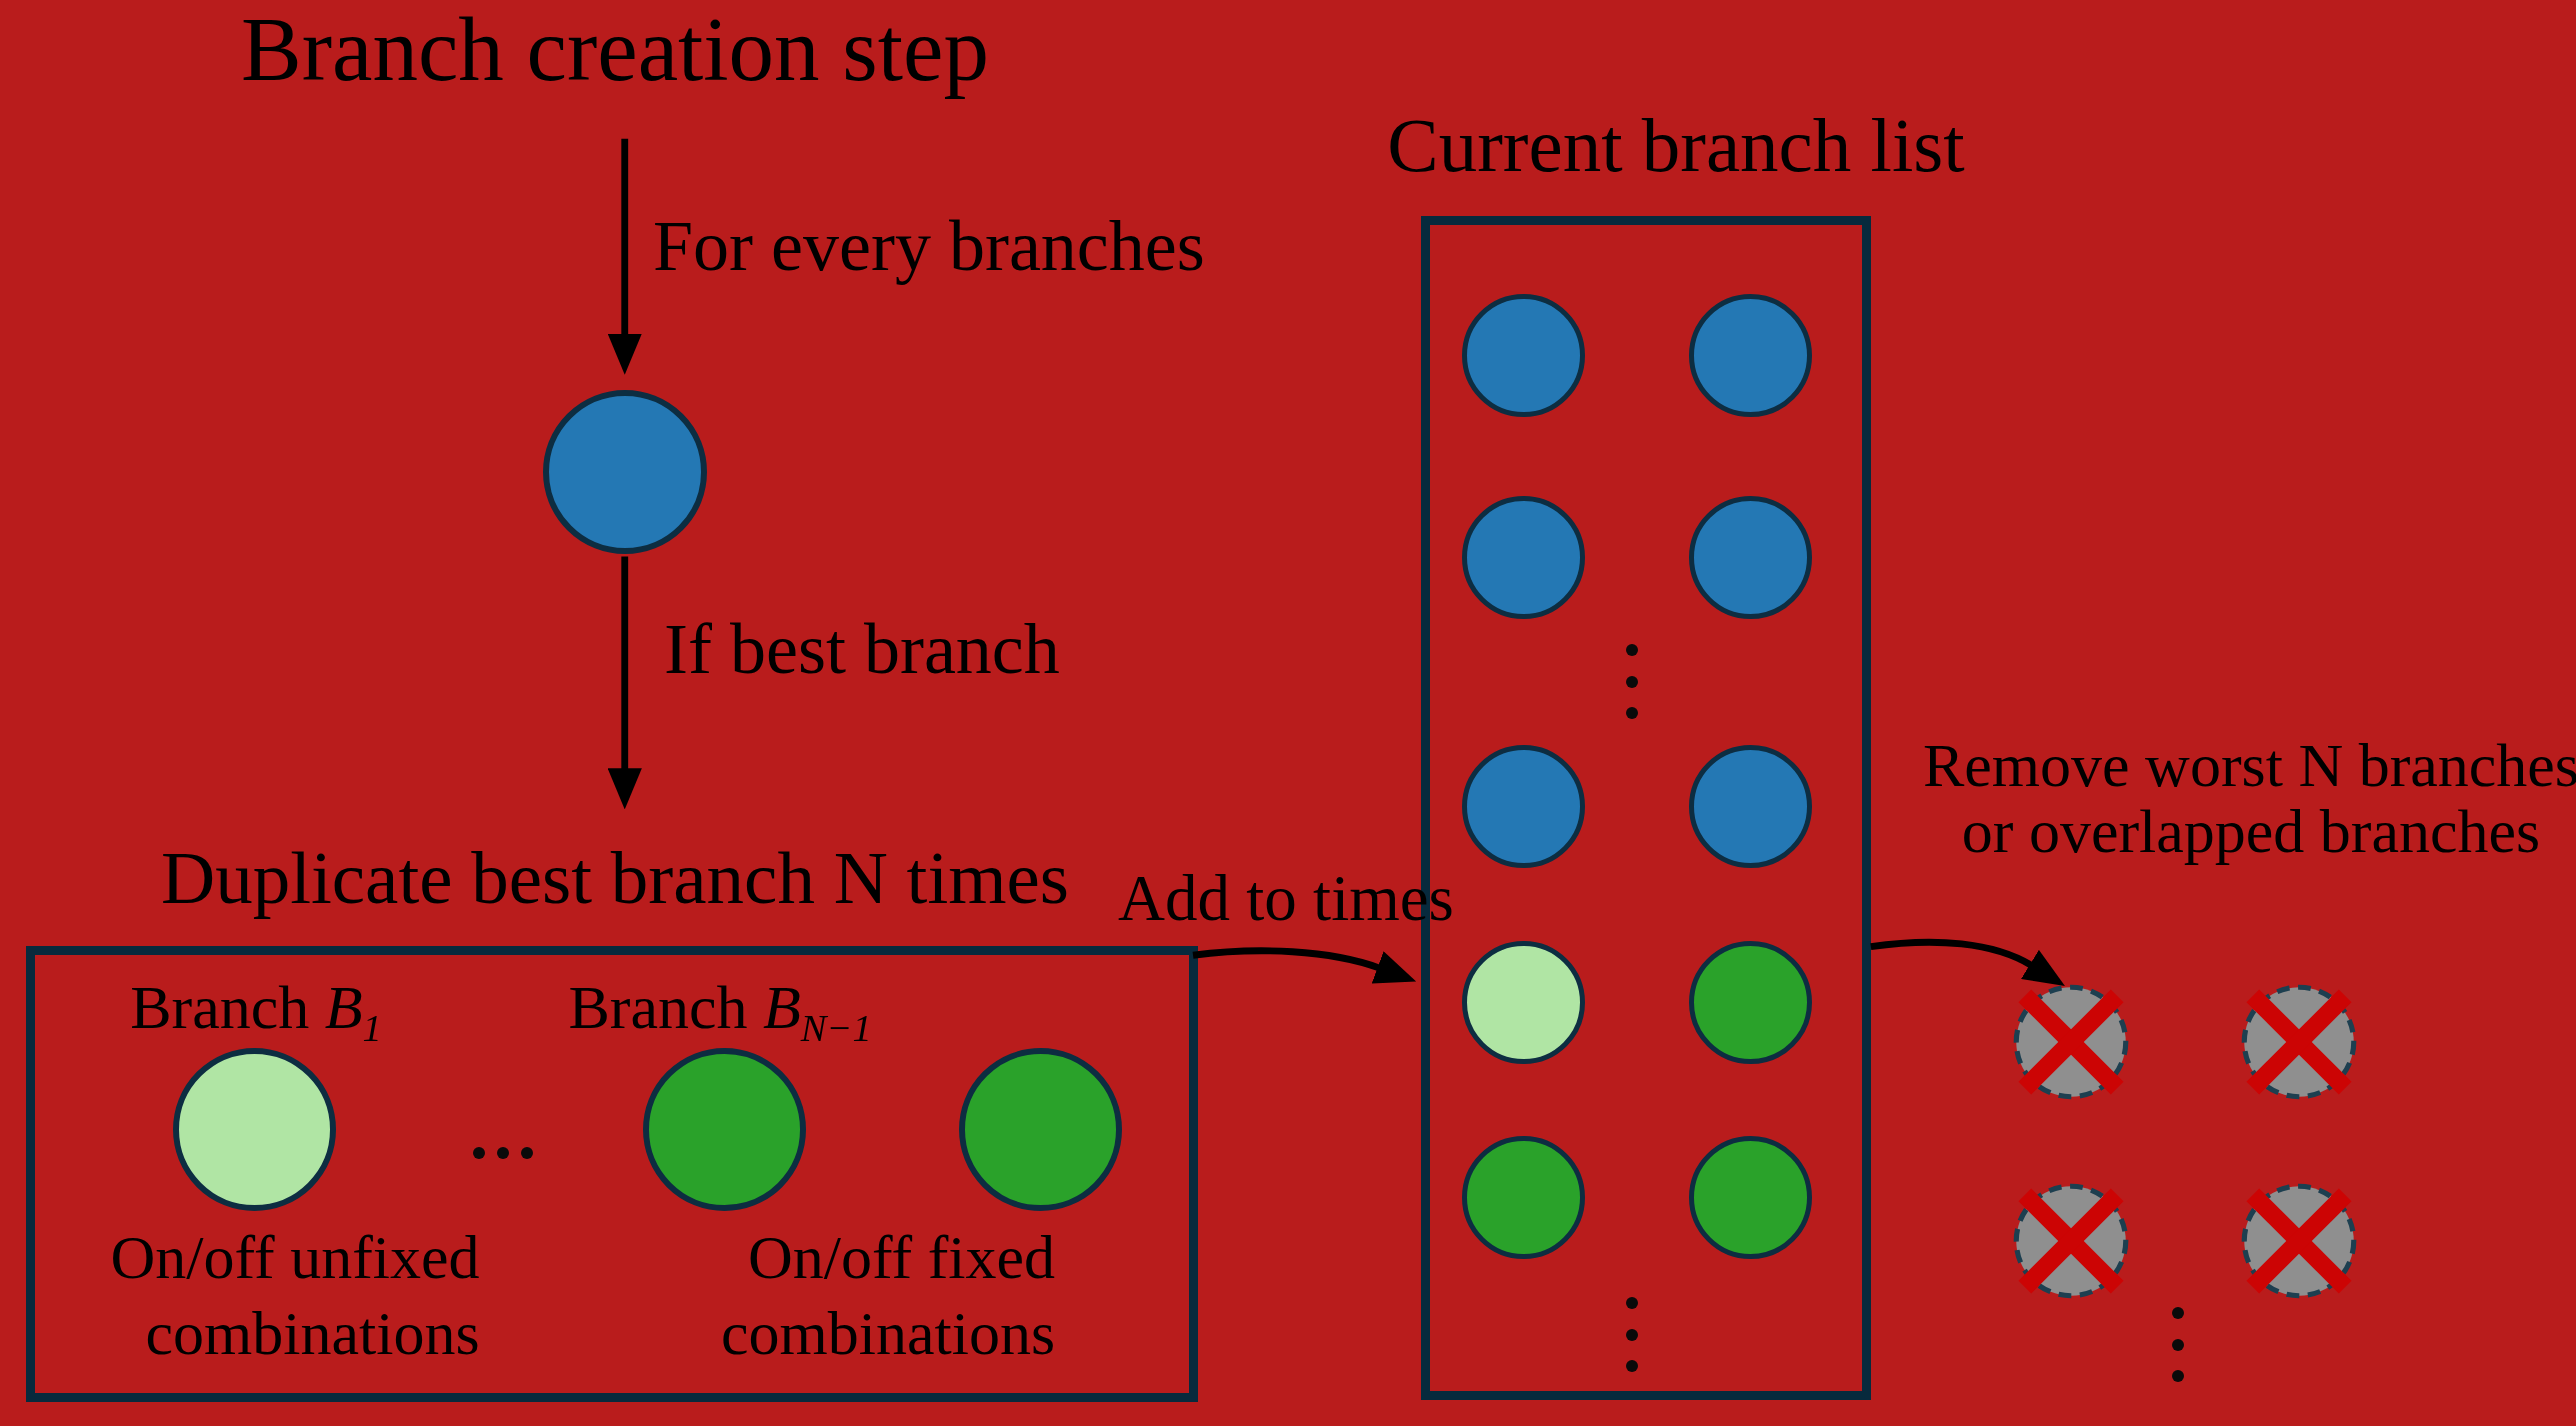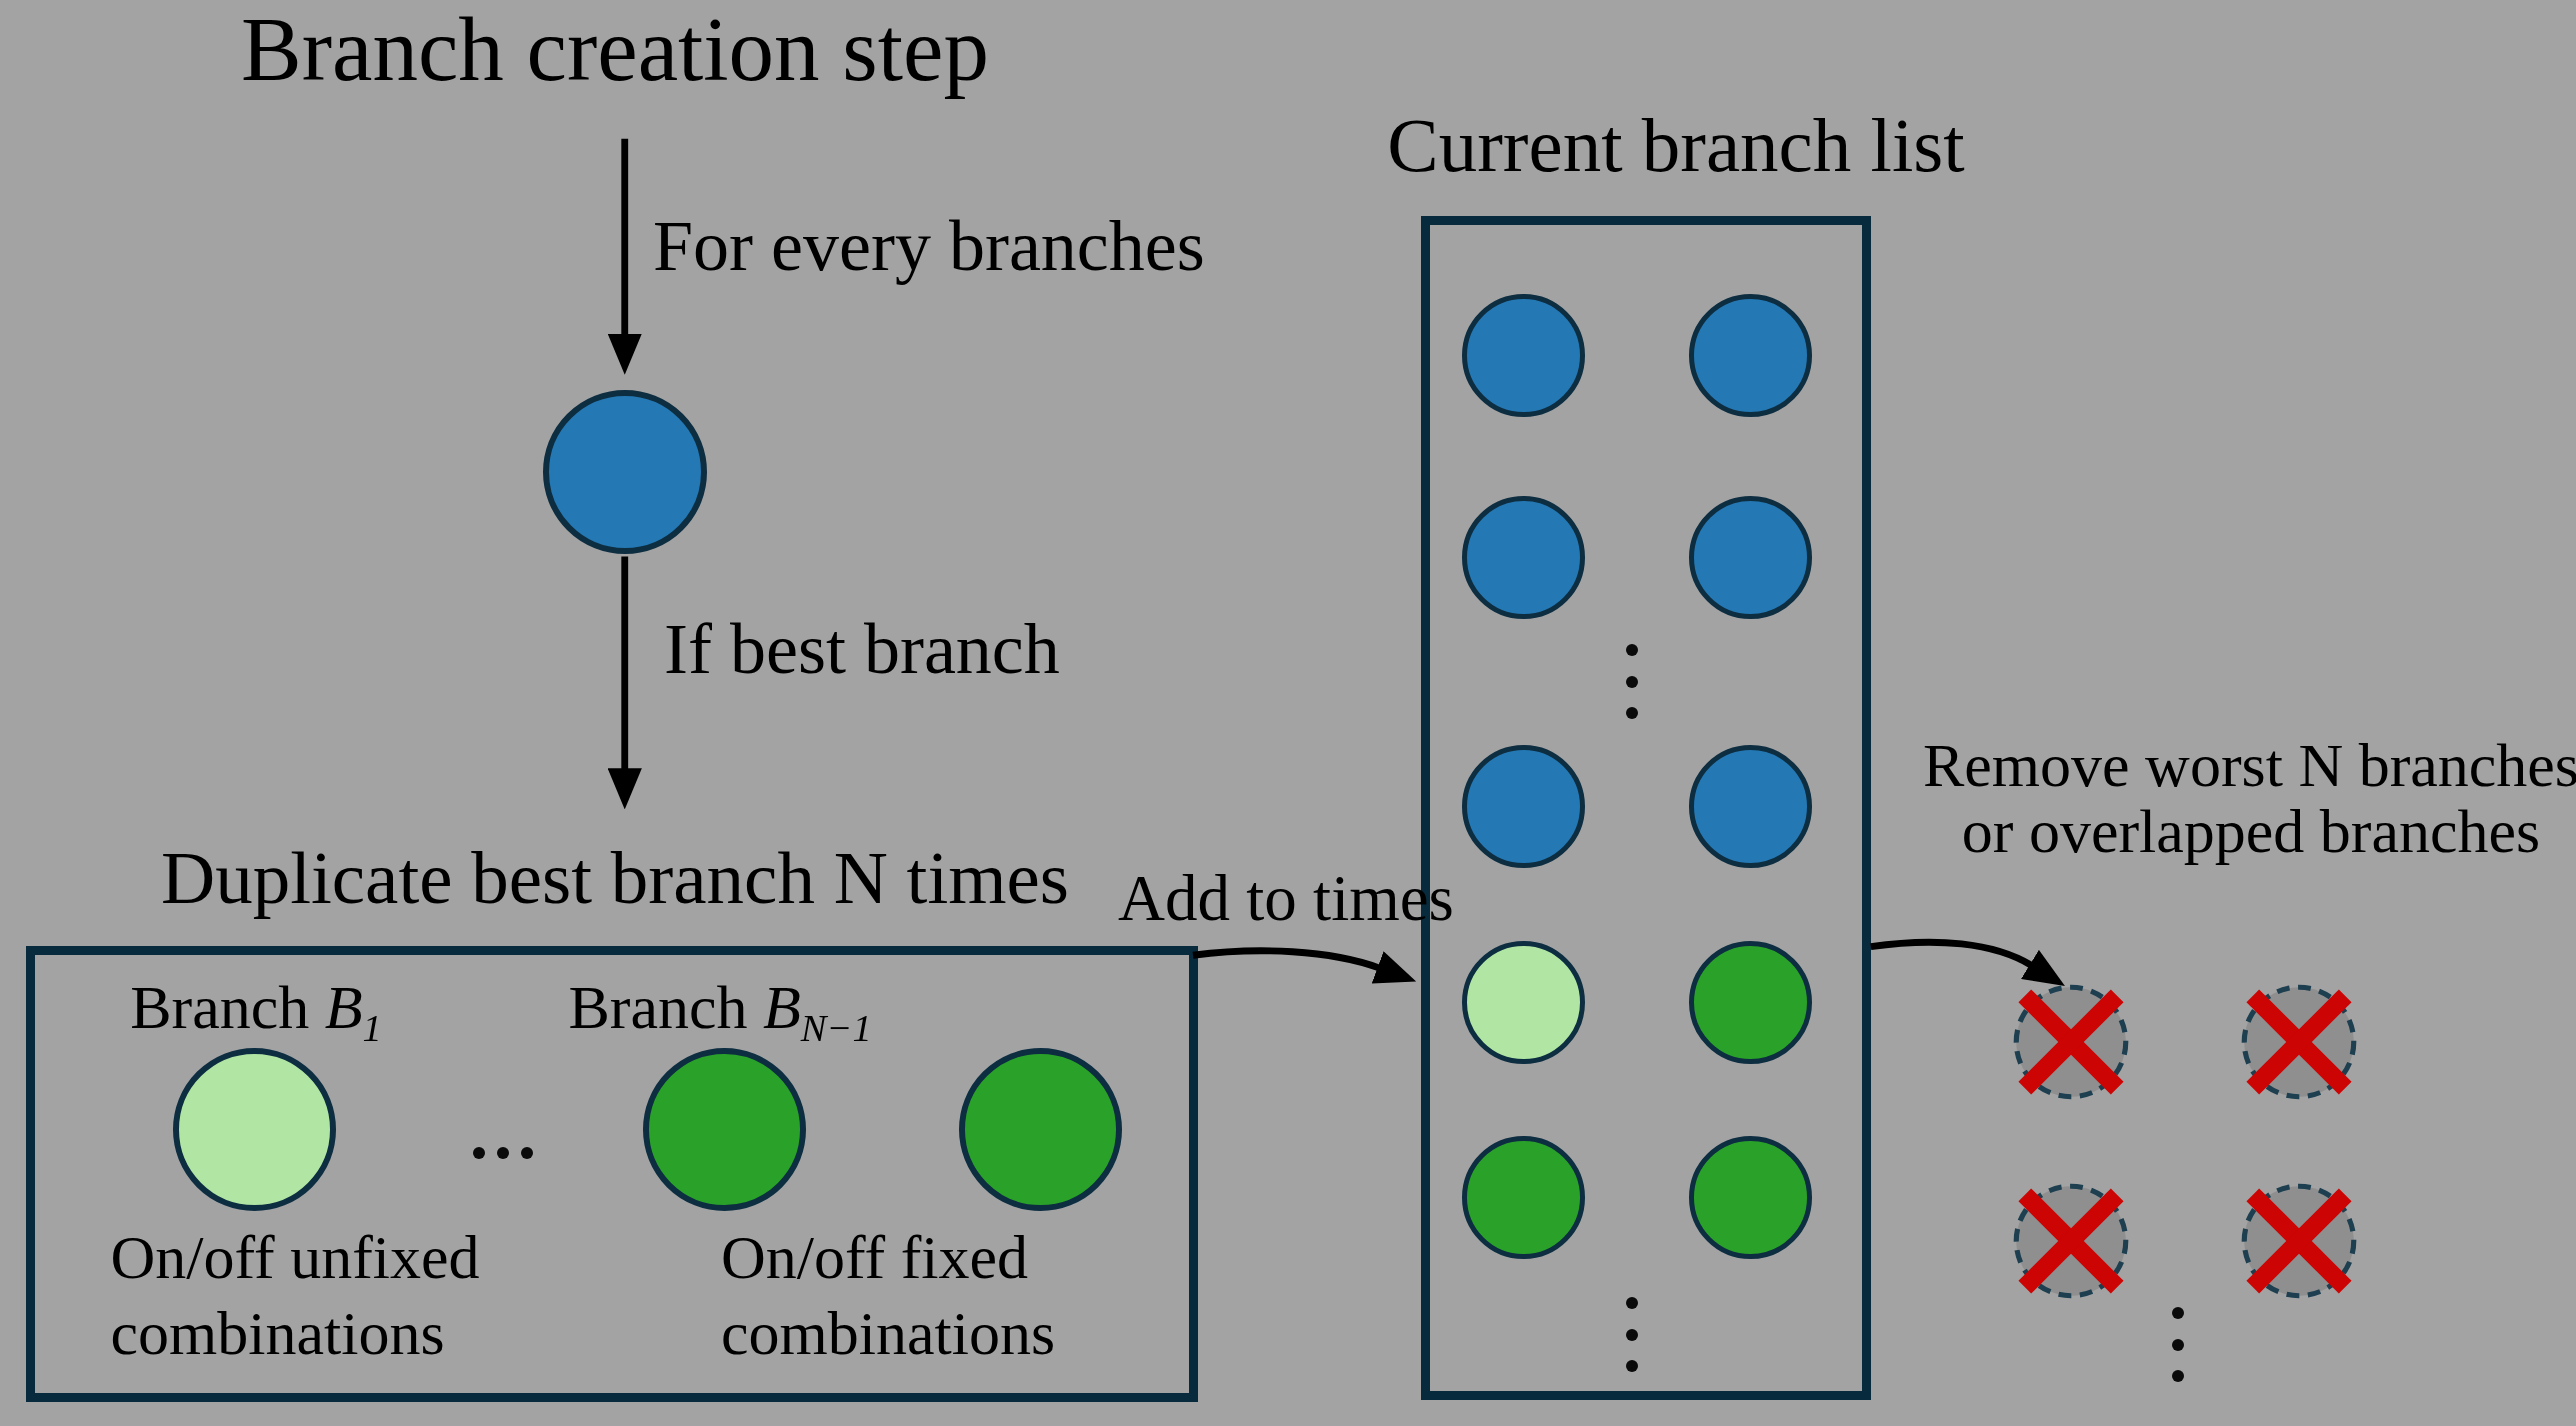--- a/index.html
+++ b/index.html
@@ -1,41 +1,41 @@
 <!DOCTYPE html>
 <html style="font-size:13.7px"><head>
 <meta charset="utf-8">
 <style>
   html, body { margin: 0; padding: 0; background: #fff; }
   #canvas {
     position: relative;
     width: 2576px;
     height: 1427px;
-    background: #a3a3a3;
+    background: #b91c1c;
     overflow: hidden;
     font-family: "Liberation Serif", "DejaVu Serif", serif;
     color: #000;
   }
   .t {
     position: absolute;
     white-space: nowrap;
     line-height: 1;
     color: #000;
   }
   .cx { transform: translateX(-50%); }
   .title      { font-size: 91px; }
   .flowlabel  { font-size: 72px; }
   .heading    { font-size: 75px; }
   .listheading{ font-size: 77px; }
   .addlabel   { font-size: 65px; }
   .removecap  { font-size: 62px; line-height: 1.06; text-align: center; white-space: nowrap; }
   .blabel     { font-size: 62px; }
   .blabel sub { font-size: 0.62em; font-style: italic; line-height: 0; }
   .blabel i   { font-style: italic; }
-  .onoffcap   { font-size: 62px; line-height: 1.22; text-align: left; white-space: nowrap; transform: translateX(-50%); }
+  .onoffcap   { font-size: 62px; line-height: 1.22; text-align: right; white-space: nowrap; transform: translateX(-50%); }
   .box {
     position: absolute;
     box-sizing: border-box;
     border: 9.4px solid #072a3d;
     background: transparent;
     z-index: 1;
   }
   .arrows { position: absolute; left: 0; top: 0; z-index: 2; }
   .circle {
     position: absolute;

